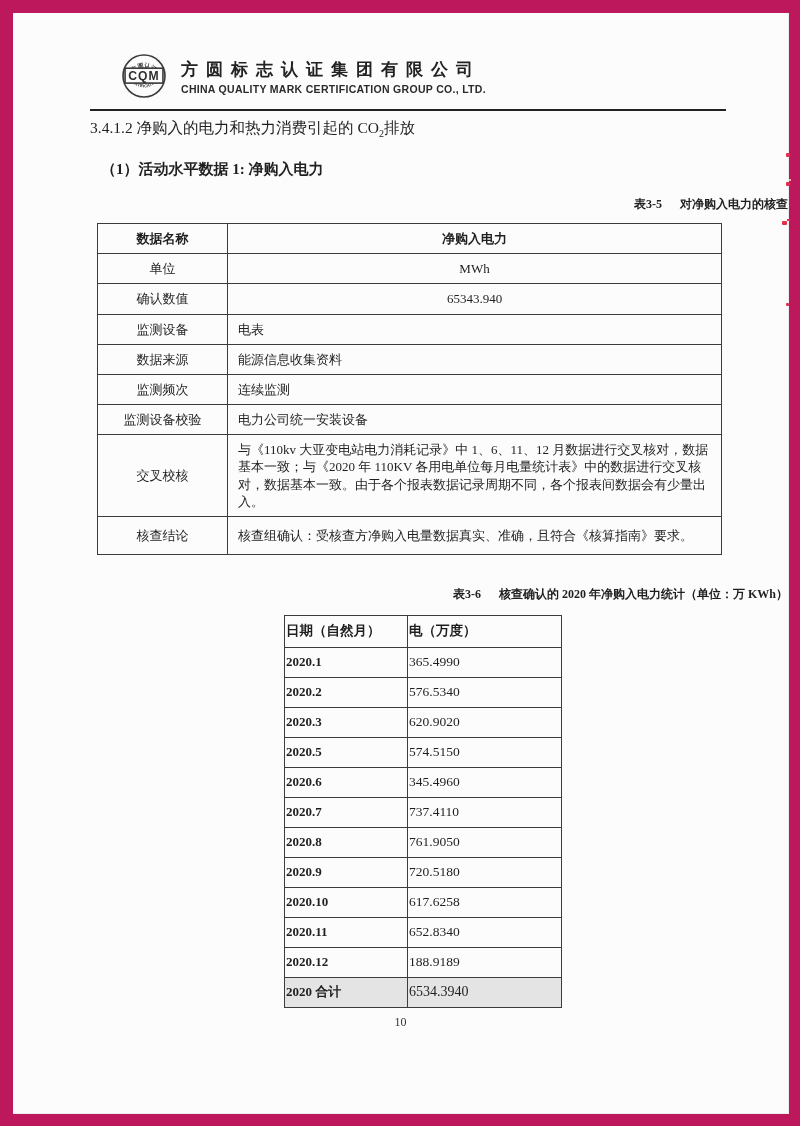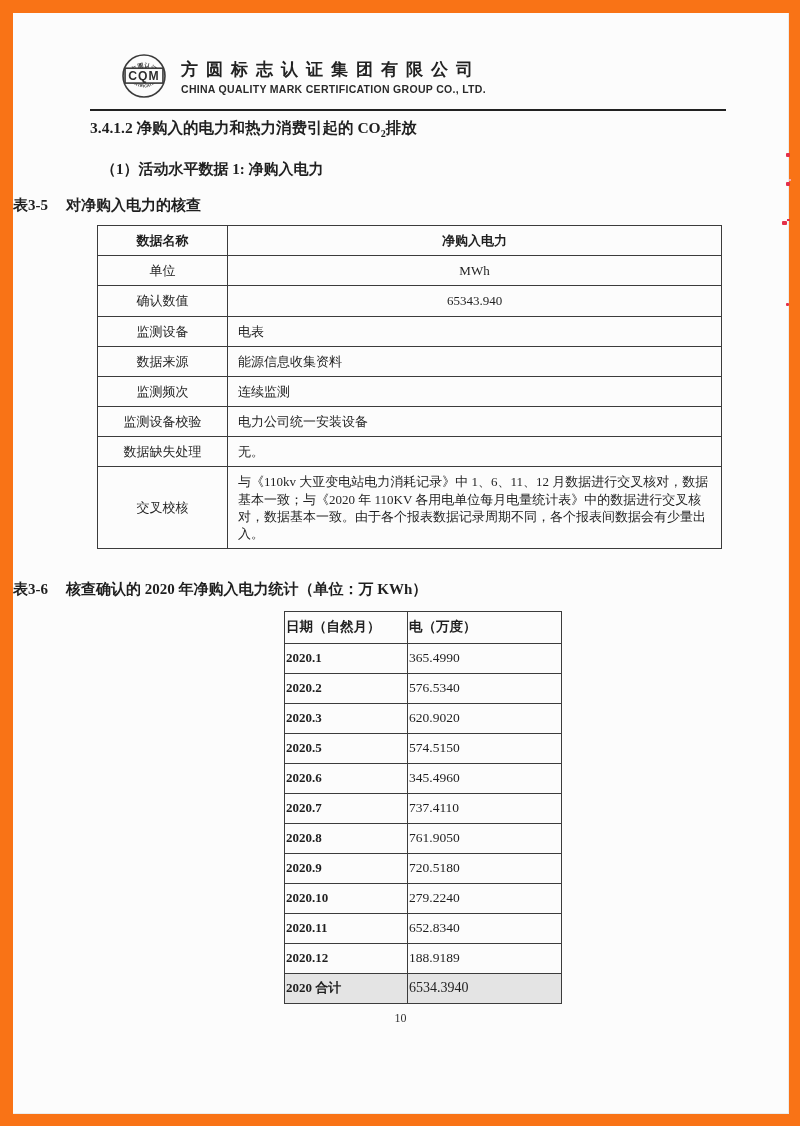--- a/index.html
+++ b/index.html
@@ -1,18 +1,18 @@
 <!DOCTYPE html>
 <html><head>
 <meta charset="utf-8">
 <style>
   html,body { margin:0; padding:0; background:#ffffff; }
   body { font-family:"Liberation Serif","DejaVu Serif",serif; color:#1f1f1f; }
   .page {
-    position:relative; width:800px; height:1126px; background:#f97316;
+    position:relative; width:800px; height:1126px; background:#be185d;
     overflow:hidden; margin:0 auto;
   }
   .scan {
     position:absolute; left:13px; top:13px; width:775px; height:1100px;
     background:#fcfcfc; border-right:1px solid #ececec; border-bottom:1px solid #ececec;
   }
 
   
   .header { display:flex; align-items:center; padding:40px 0 0 108px; }
   .logo-svg { flex:0 0 auto; }
@@ -21,24 +21,24 @@
     font-weight:bold; font-size:17px; letter-spacing:8px; color:#222;
     font-family:"Liberation Serif","DejaVu Serif",serif; white-space:nowrap;
   }
   .company-en {
     font-family:"Liberation Sans","DejaVu Sans",sans-serif;
     font-weight:bold; font-size:10.5px; letter-spacing:0.3px; color:#2a2a2a; margin-top:2px;
   }
   .header-rule { margin:10px 0 0 77px; width:636px; height:2px; background:#222; }
 
   
-  .h-section { margin:7px 0 0 77px; font-size:15.5px; font-weight:bold; }
+  .h-section { margin:7px 0 0 77px; font-size:15.5px; font-weight:normal; }
   .h-section sub { font-size:10px; }
   .h-sub { margin:21px 0 0 88px; font-size:15px; font-weight:bold; }
-  .caption { margin-top:17px; text-align:left; font-size:15px; font-weight:bold; }
+  .caption { margin-top:17px; text-align:right; font-size:12px; font-weight:bold; }
   .caption .cap-label { margin-right:18px; }
   .caption-36 { margin-top:31px; }
 
   
   table { border-collapse:collapse; }
   .t35 { margin:10px 0 0 84px; width:625px; font-size:13px; table-layout:fixed; }
   .t35 td { border:1px solid #3c3c3c; padding:6px 10px; line-height:1.32; vertical-align:middle; }
   .t35 .lbl { width:121px; text-align:center; padding:6px 4px; }
   .t35 .val { text-align:left; }
   .t35 .val-center { text-align:center; }
@@ -125,26 +125,26 @@
       </tr>
       <tr>
         <td class="lbl">监测频次</td>
         <td class="val">连续监测</td>
       </tr>
       <tr>
         <td class="lbl">监测设备校验</td>
         <td class="val">电力公司统一安装设备</td>
       </tr>
       <tr>
-        <td class="lbl">数据缺失处理</td>
-        <td class="val">无。</td>
-      </tr>
-      <tr>
         <td class="lbl">交叉校核</td>
         <td class="val">与《110kv 大亚变电站电力消耗记录》中 1、6、11、12 月数据进行交叉核对，数据基本一致；与《2020 年 110KV 各用电单位每月电量统计表》中的数据进行交叉核对，数据基本一致。由于各个报表数据记录周期不同，各个报表间数据会有少量出入。</td>
+      </tr>
+      <tr class="tall">
+        <td class="lbl">核查结论</td>
+        <td class="val">核查组确认：受核查方净购入电量数据真实、准确，且符合《核算指南》要求。</td>
       </tr>
     </tbody>
       </table>
 
     <div class="caption caption-36">
       <span class="cap-label">表3-6</span><span>核查确认的 2020 年净购入电力统计（单位：万 KWh）</span>
     </div>
 
     <table class="t36">
       <tbody>
@@ -179,21 +179,21 @@
       <tr>
         <td class="c1">2020.8</td>
         <td class="c2">761.9050</td>
       </tr>
       <tr>
         <td class="c1">2020.9</td>
         <td class="c2">720.5180</td>
       </tr>
       <tr>
         <td class="c1">2020.10</td>
-        <td class="c2">279.2240</td>
+        <td class="c2">617.6258</td>
       </tr>
       <tr>
         <td class="c1">2020.11</td>
         <td class="c2">652.8340</td>
       </tr>
       <tr>
         <td class="c1">2020.12</td>
         <td class="c2">188.9189</td>
       </tr>
       <tr class="total">

